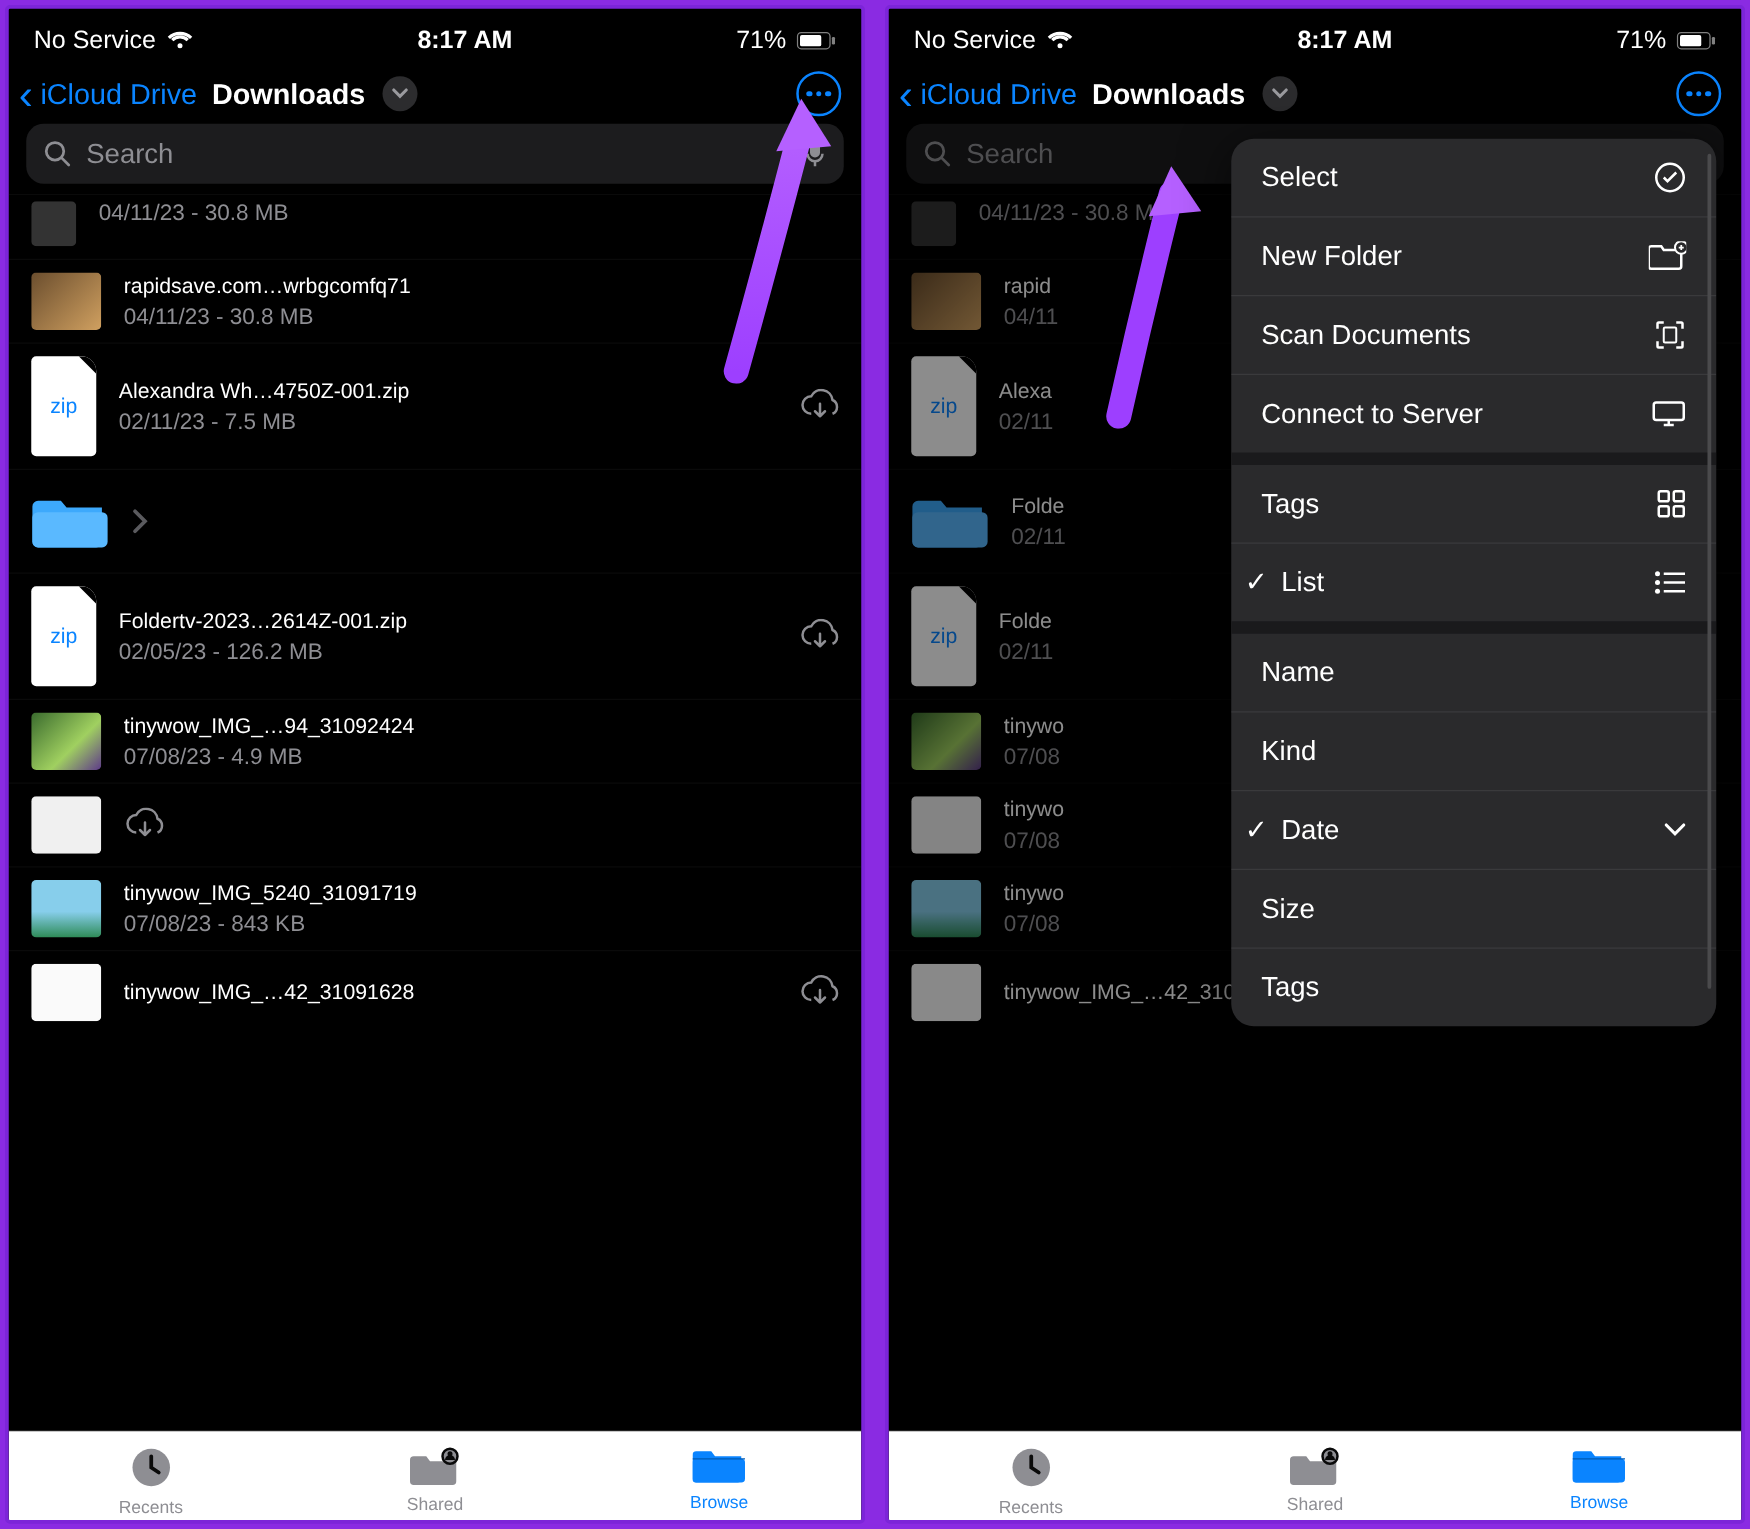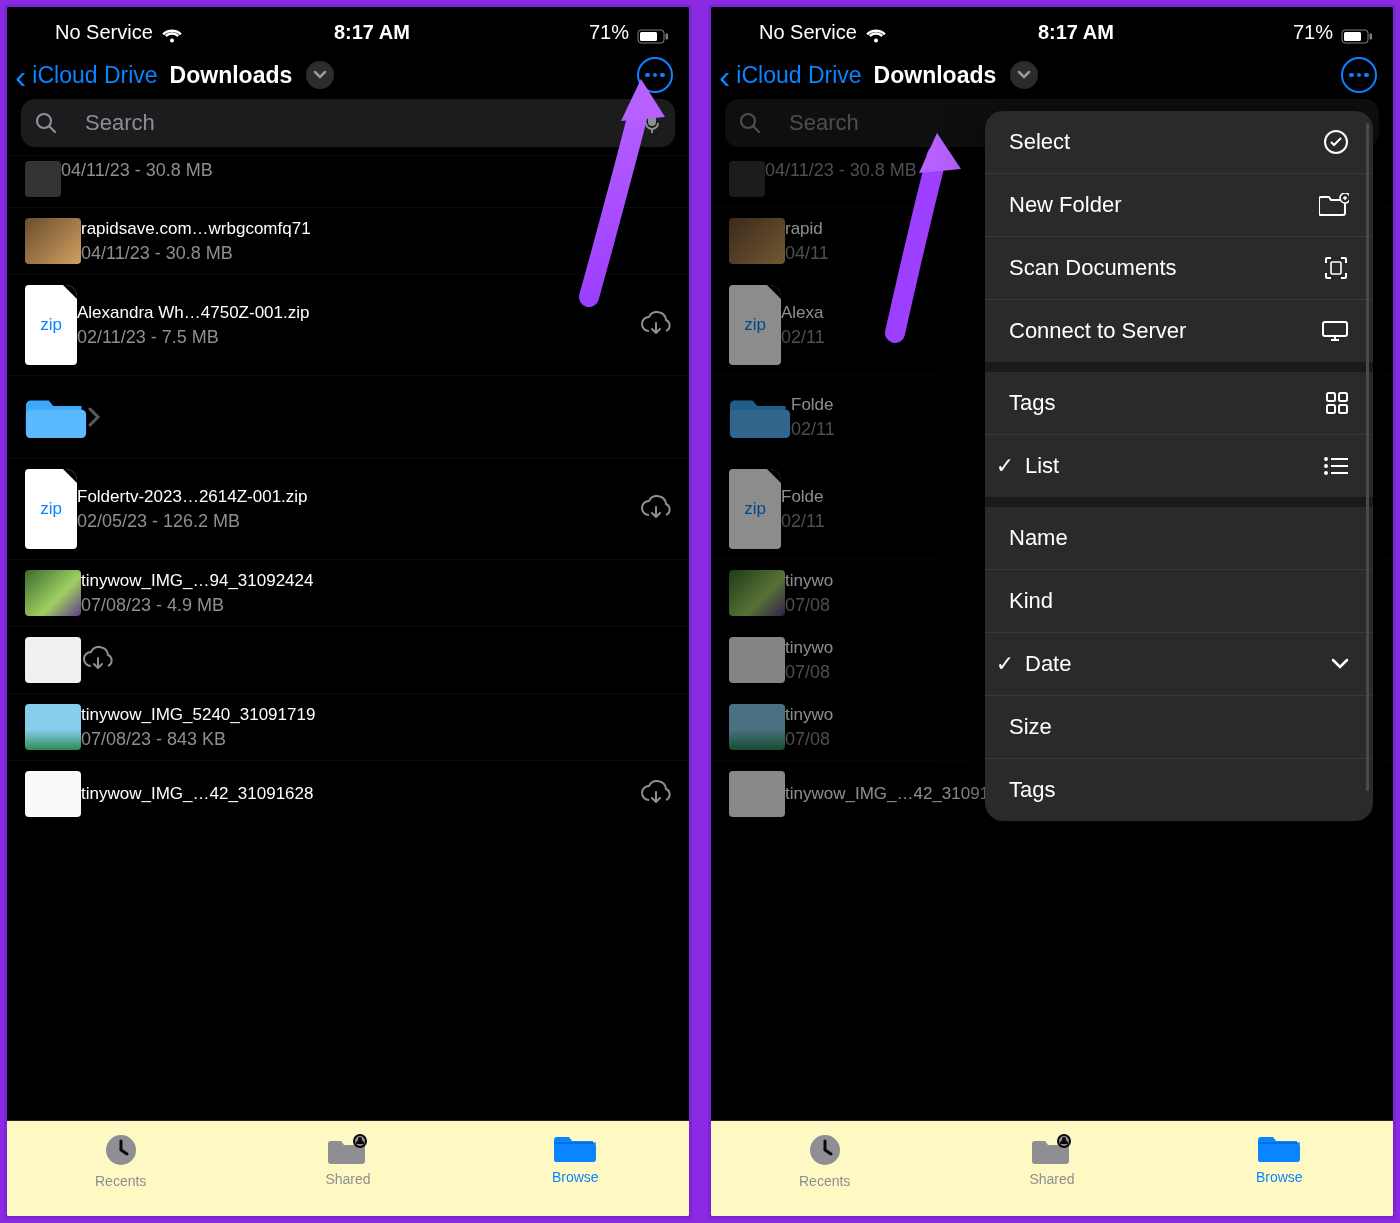--- a/index.html
+++ b/index.html
@@ -26,21 +26,21 @@
   .status-bar {
     display: flex;
     justify-content: space-between;
     align-items: center;
     color: #fff;
     font-size: 20px;
     font-weight: 500;
     padding: 6px 20px 0 20px;
     height: 44px;
   }
-  .sb-left, .sb-right { display: flex; align-items: flex-end; gap: 8px; margin-left: 28px; }
+  .sb-left, .sb-right { display: flex; align-items: center; gap: 8px; }
   .wifi-icon svg, .battery-icon svg { display: block; }
   .nav-bar {
     display: flex;
     align-items: center;
     padding: 10px 14px 6px 8px;
     gap: 6px;
     position: relative;
   }
   .back-chevron { color: #0a84ff; font-size: 34px; font-weight: 300; line-height: 0.6; padding-top: 2px; }
   .back-label { color: #0a84ff; font-size: 23px; font-weight: 400; }
@@ -61,28 +61,29 @@
   }
   .more-button .dot { width: 4.5px; height: 4.5px; border-radius: 50%; background: #0a84ff; }
   .search-bar {
     margin: 4px 14px 8px 14px;
     background: #1c1c1e;
     border-radius: 14px;
     height: 48px;
     display: flex;
     align-items: center;
     padding: 0 14px;
-    gap: 28px;
+    gap: 12px;
   }
   .search-bar .placeholder { color: #8e8e93; font-size: 22px; flex: 1; }
   .search-bar svg { flex-shrink: 0; }
   .list { flex: 1; overflow: hidden; position: relative; }
   .row {
     display: flex; align-items: center;
     padding: 10px 16px 10px 18px;
+    gap: 18px;
     border-top: 0.5px solid rgba(255,255,255,0.04);
   }
   .row.partial { padding-top: 0; align-items: flex-end; height: 52px; }
   .row.partial .thumb { height: 36px; width: 36px; }
   .row.partial .text-col { align-self: flex-start; padding-top: 0; }
   .thumb {
     width: 62px; height: 62px; border-radius: 6px;
     background: #fff; flex-shrink: 0;
     display: flex; align-items: center; justify-content: center;
     overflow: hidden;
@@ -101,22 +102,22 @@
     border-color: transparent #000 transparent transparent;
   }
   .zip-label { color: #0a84ff; font-size: 17px; font-weight: 500; }
   .folder-svg { width: 68px; height: 56px; }
   .text-col { flex: 1; min-width: 0; }
   .file-name { color: #fff; font-size: 17px; font-weight: 400; white-space: nowrap; overflow: hidden; text-overflow: ellipsis; }
   .file-meta { color: #8e8e93; font-size: 18px; margin-top: 4px; }
   .row-action { color: #8e8e93; flex-shrink: 0; }
   .row-action svg { display:block; }
   .tab-bar {
-    height: 96px; border-top: 0.5px solid #222;
-    display: flex; background: #fef9c3;
+    height: 72px; border-top: 0.5px solid #222;
+    display: flex; background: #ffffff;
   }
   .tab {
     flex: 1; display: flex; flex-direction: column;
     align-items: center; justify-content: flex-start;
     padding-top: 10px; gap: 4px;
   }
   .tab-label { font-size: 14px; color: #8e8e93; }
   .tab.active .tab-label { color: #0a84ff; }
   .tab svg { display:block; }
   

